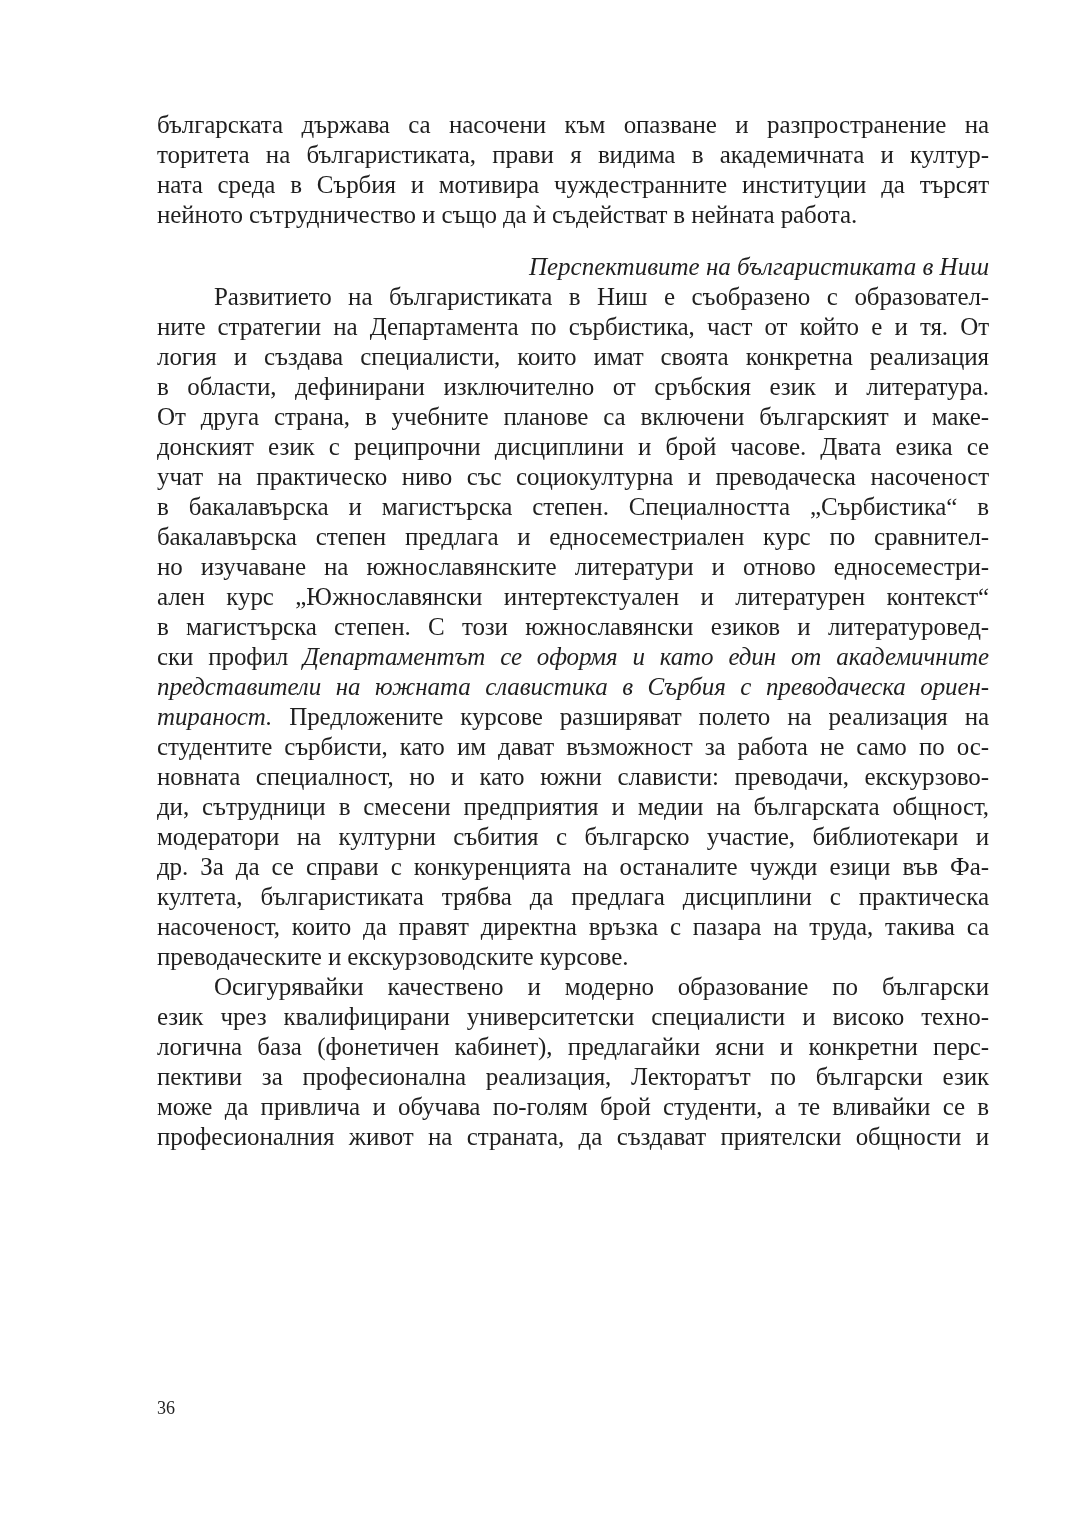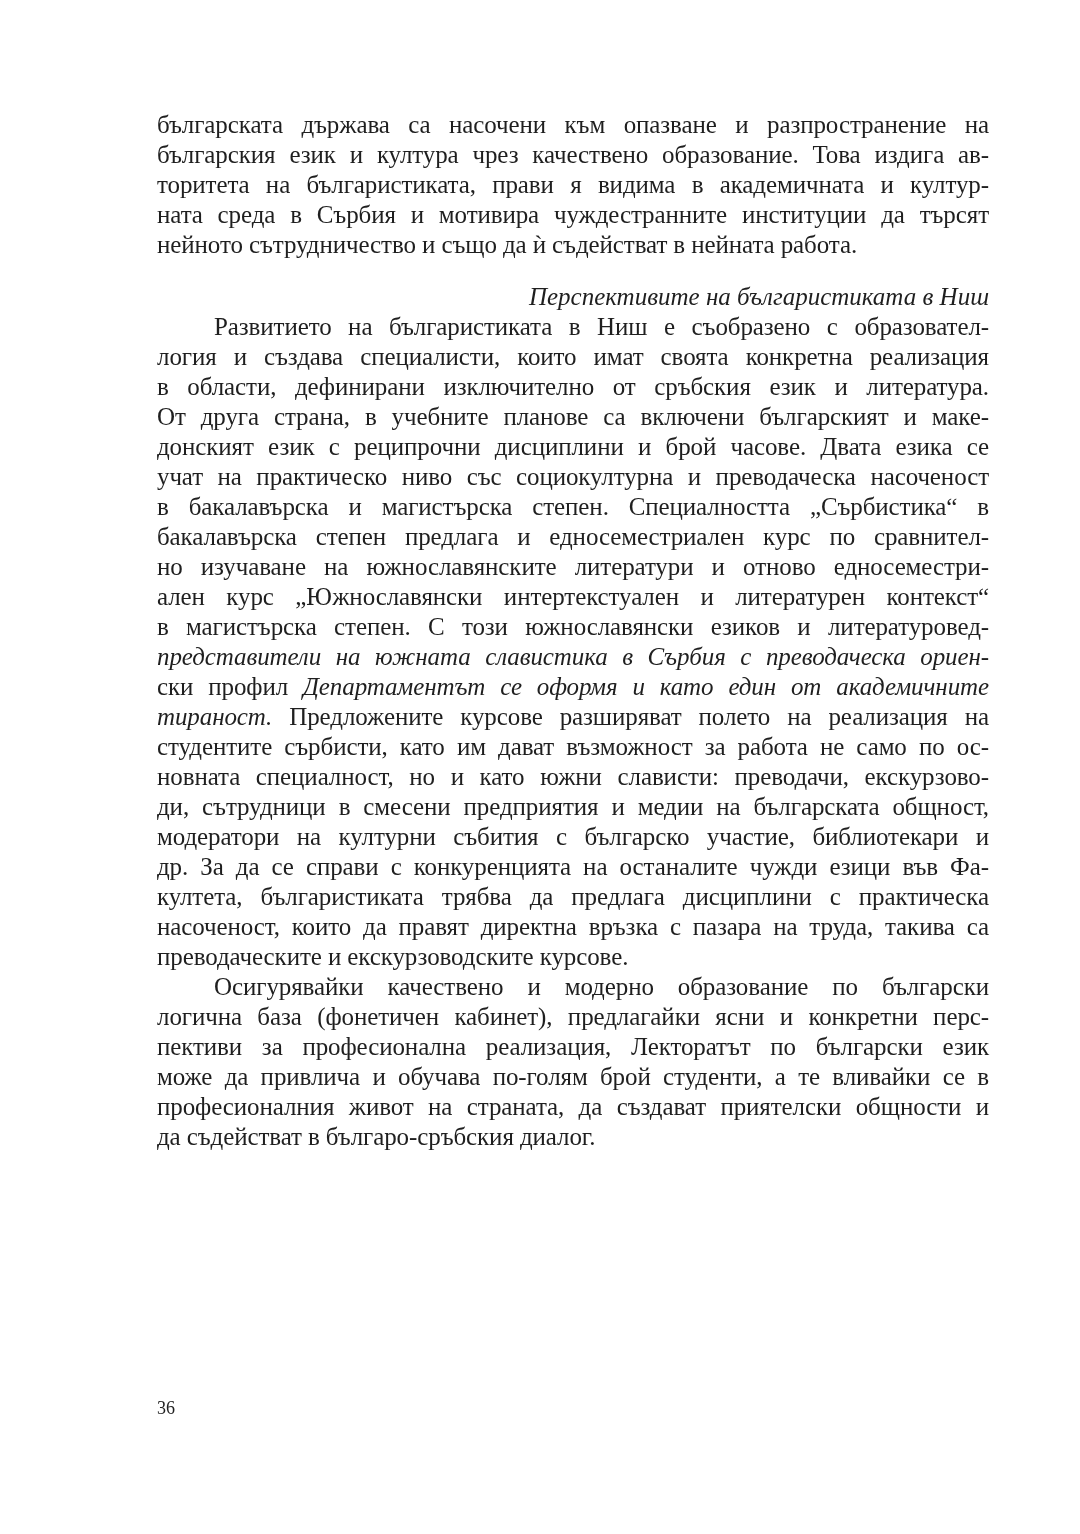--- a/index.html
+++ b/index.html
@@ -46,53 +46,53 @@
     line-height: 30px;
   }
 </style>
 </head>
 <body>
 
 <div class="page">
   <div class="text-block" id="content">
       <div class="para">
         <div class="line">българската държава са насочени към опазване и разпространение на</div>
-        <div class="line">българския език и култура чрез качествено образование. Това издига ав-</div>
         <div class="line">торитета на българистиката, прави я видима в академичната и култур-</div>
         <div class="line">ната среда в Сърбия и мотивира чуждестранните институции да търсят</div>
         <div class="line end">нейното сътрудничество и също да ѝ съдействат в нейната работа.</div>
       </div>
       <div class="heading">Перспективите на българистиката в Ниш</div>
       <div class="para">
         <div class="line first">Развитието на българистиката в Ниш е съобразено с образовател-</div>
+        <div class="line">ните стратегии на Департамента по сърбистика, част от който е и тя. От</div>
         <div class="line">логия и създава специалисти, които имат своята конкретна реализация</div>
         <div class="line">в области, дефинирани изключително от сръбския език и литература.</div>
         <div class="line">От друга страна, в учебните планове са включени българският и маке-</div>
         <div class="line">донският език с реципрочни дисциплини и брой часове. Двата езика се</div>
         <div class="line">учат на практическо ниво със социокултурна и преводаческа насоченост</div>
         <div class="line">в бакалавърска и магистърска степен. Специалността „Сърбистика“ в</div>
         <div class="line">бакалавърска степен предлага и едносеместриален курс по сравнител-</div>
         <div class="line">но изучаване на южнославянските литератури и отново едносеместри-</div>
         <div class="line">ален курс „Южнославянски интертекстуален и литературен контекст“</div>
         <div class="line">в магистърска степен. С този южнославянски езиков и литературовед-</div>
+        <div class="line"><span>ски профил </span><i>Департаментът се оформя и като един от академичните</i></div>
         <div class="line"><i>представители на южната славистика в Сърбия с преводаческа ориен-</i></div>
-        <div class="line"><span>ски профил </span><i>Департаментът се оформя и като един от академичните</i></div>
         <div class="line"><i>тираност.</i><span> Предложените курсове разширяват полето на реализация на</span></div>
         <div class="line">студентите сърбисти, като им дават възможност за работа не само по ос-</div>
         <div class="line">новната специалност, но и като южни слависти: преводачи, екскурзово-</div>
         <div class="line">ди, сътрудници в смесени предприятия и медии на българската общност,</div>
         <div class="line">модератори на културни събития с българско участие, библиотекари и</div>
         <div class="line">др. За да се справи с конкуренцията на останалите чужди езици във Фа-</div>
         <div class="line">култета, българистиката трябва да предлага дисциплини с практическа</div>
         <div class="line">насоченост, които да правят директна връзка с пазара на труда, такива са</div>
         <div class="line end">преводаческите и екскурзоводските курсове.</div>
       </div>
       <div class="para">
         <div class="line first">Осигурявайки качествено и модерно образование по български</div>
+        <div class="line">език чрез квалифицирани университетски специалисти и високо техно-</div>
         <div class="line">логична база (фонетичен кабинет), предлагайки ясни и конкретни перс-</div>
         <div class="line">пективи за професионална реализация, Лекторатът по български език</div>
         <div class="line">може да привлича и обучава по-голям брой студенти, а те вливайки се в</div>
         <div class="line">професионалния живот на страната, да създават приятелски общности и</div>
-        <div class="line end">да съдействат в българо-сръбския диалог.</div>
       </div>
     </div>
   <div class="page-number">36</div>
 </div>
 
 </body></html>

